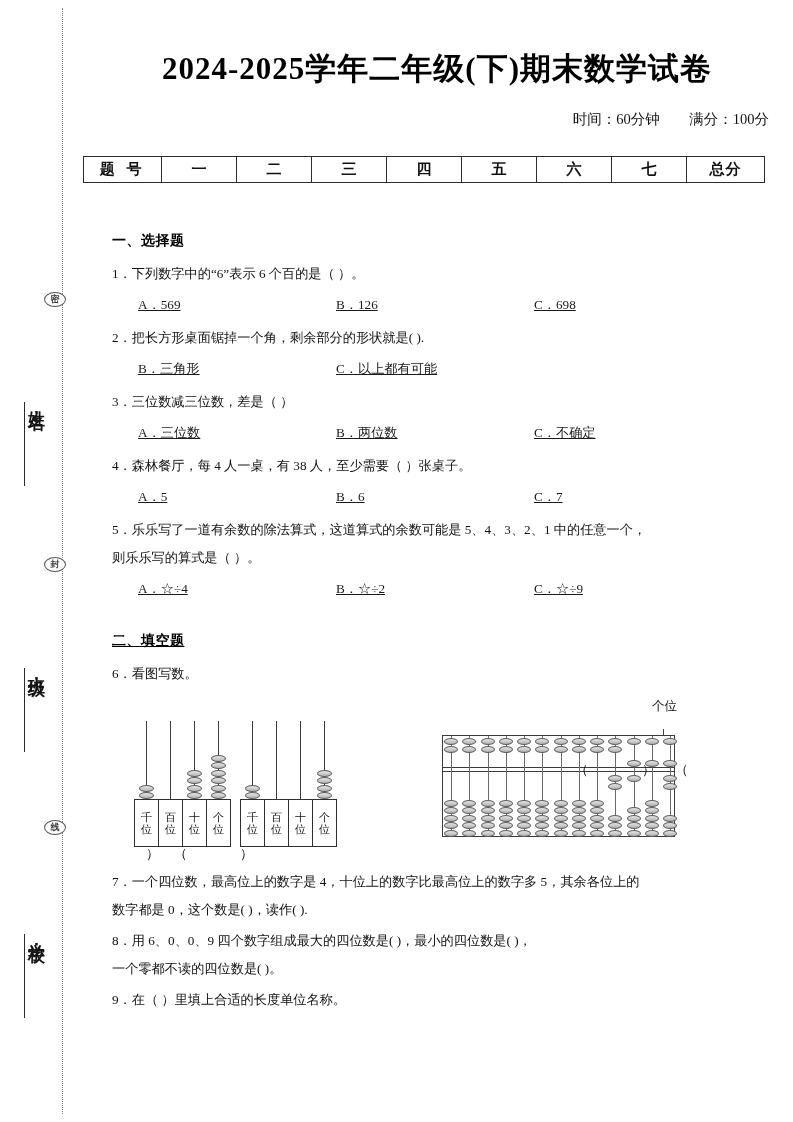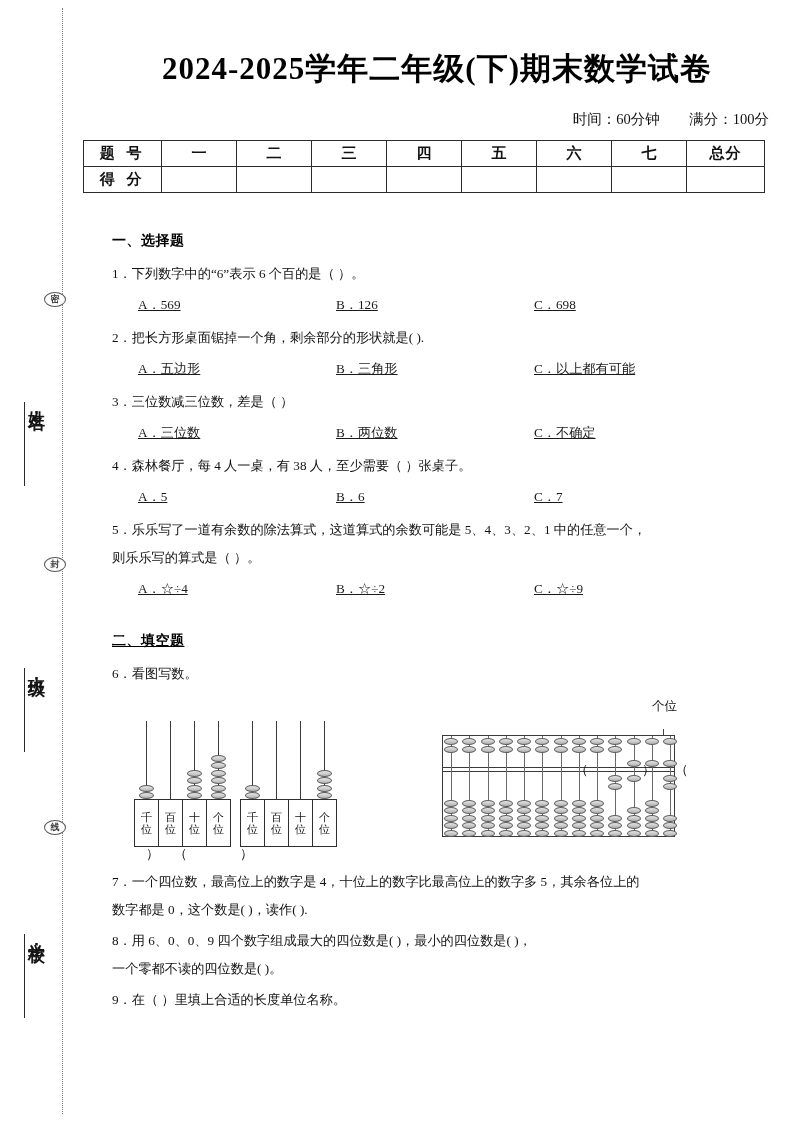--- a/index.html
+++ b/index.html
@@ -60,21 +60,21 @@
     color: #000;
   }
   .meta {
     position: absolute; right: 24px; top: 110px;
     font-size: 14.5px; color: #111;
   }
   .meta span { margin-left: 26px; }
 
   
   .score-table {
-    position: absolute; left: 83px; top: 140px;
+    position: absolute; left: 83px; top: 156px;
     width: 682px;
     border-collapse: collapse;
     table-layout: fixed;
   }
   .score-table td {
     border: 1.1px solid #2c2c2c;
     height: 26px;
     text-align: center; vertical-align: middle;
     font-size: 15px; font-weight: bold;
     color: #111;
@@ -202,52 +202,40 @@
       <td class="head">题 号</td>
       <td class="cell">一</td>
       <td class="cell">二</td>
       <td class="cell">三</td>
       <td class="cell">四</td>
       <td class="cell">五</td>
       <td class="cell">六</td>
       <td class="cell">七</td>
       <td class="total">总分</td>
     </tr>
-    <tr>
-      <td class="head">得 分</td>
-      <td class="cell"></td>
-      <td class="cell"></td>
-      <td class="cell"></td>
-      <td class="cell"></td>
-      <td class="cell"></td>
-      <td class="cell"></td>
-      <td class="cell"></td>
-      <td class="total"></td>
-    </tr>
   </tbody>
     </table>
 
   <div class="content">
 
     <div class="sec-title">一、选择题</div>
 
     <div class="q">
       <span>1．</span><span>下列数字中的“6”表示 6 个百的是（    ）。</span>
     </div>
     <div class="opts">
       <div class="opt">A．569</div>
       <div class="opt">B．126</div>
       <div class="opt">C．698</div>
     </div>
 
     <div class="q">
       <span>2．</span><span>把长方形桌面锯掉一个角，剩余部分的形状就是(    ).</span>
     </div>
     <div class="opts">
-      <div class="opt">A．五边形</div>
       <div class="opt">B．三角形</div>
       <div class="opt">C．以上都有可能</div>
     </div>
 
     <div class="q">
       <span>3．</span><span>三位数减三位数，差是（     ）</span>
     </div>
     <div class="opts">
       <div class="opt">A．三位数</div>
       <div class="opt">B．两位数</div>

